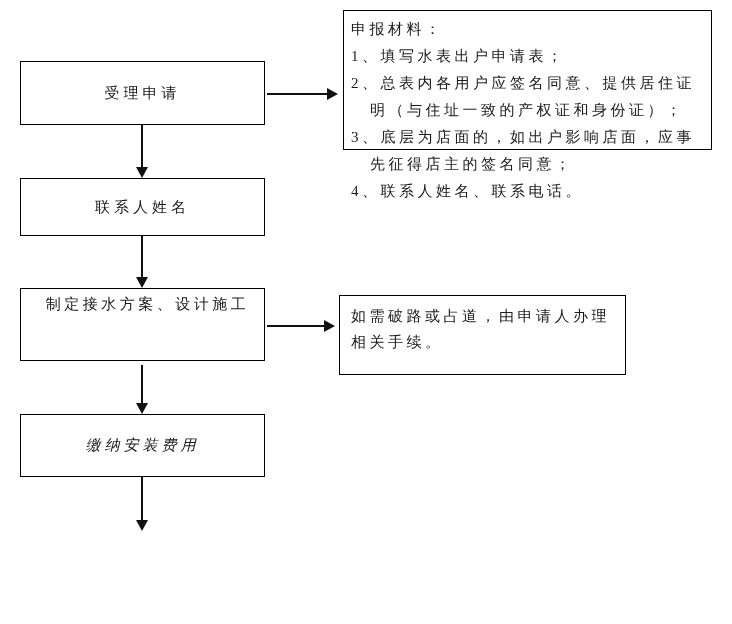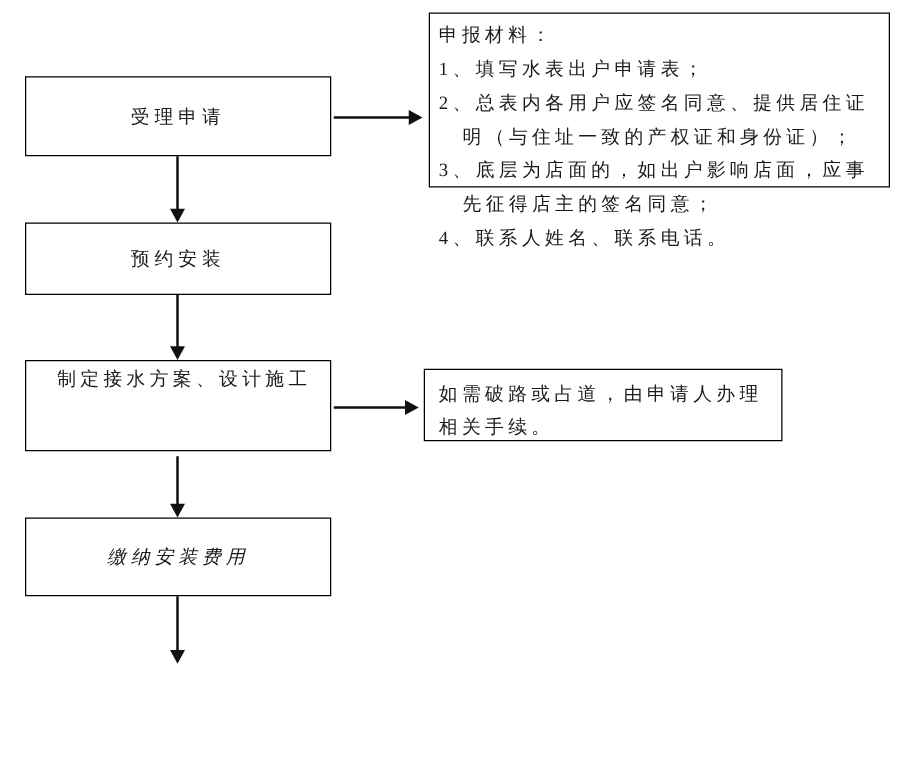--- a/index.html
+++ b/index.html
@@ -51,21 +51,21 @@
     letter-spacing: 3.5px;
   }
   #materials-note {
     left: 343px; top: 10px;
     width: 369px; height: 140px;
     padding: 5px 4px 0 7px;
     line-height: 27px;
   }
   #road-note {
     left: 339px; top: 295px;
-    width: 287px; height: 58px;
+    width: 287px; height: 80px;
     padding: 7px 6px 0 11px;
     line-height: 26px;
   }
   .note-line { white-space: nowrap; }
   .note-line.indent { padding-left: 19px; }
 
   
   .arrow-v {
     position: absolute;
     width: 12px;
@@ -112,21 +112,21 @@
 </head>
 <body>
 
 <div class="canvas">
 
   <div class="box step-box" id="step-1">
     <span>受理申请</span>
   </div>
 
   <div class="box step-box" id="step-2">
-    <span>预约安装</span>
+    <span>联系人姓名</span>
   </div>
 
   <div class="box step-box" id="step-3">
     <span class="note-line">制定接水方案、设计施工</span>
   </div>
 
   <div class="box step-box" id="step-4">
     <span>缴纳安装费用</span>
   </div>
 

